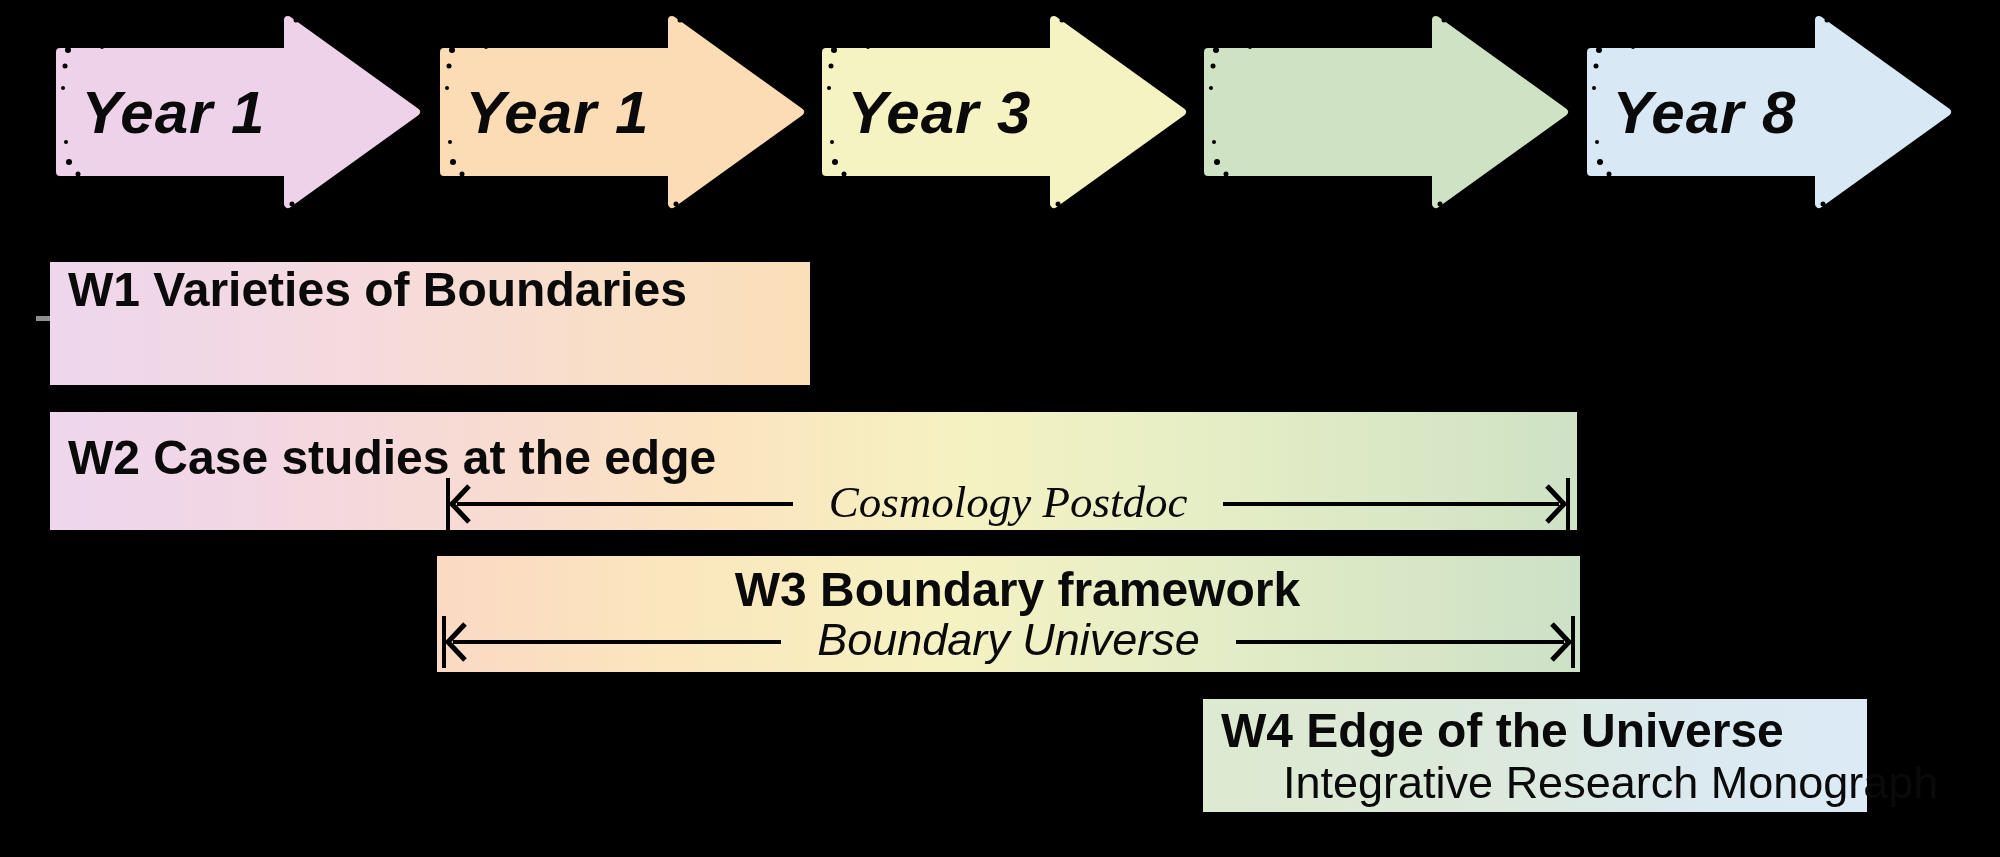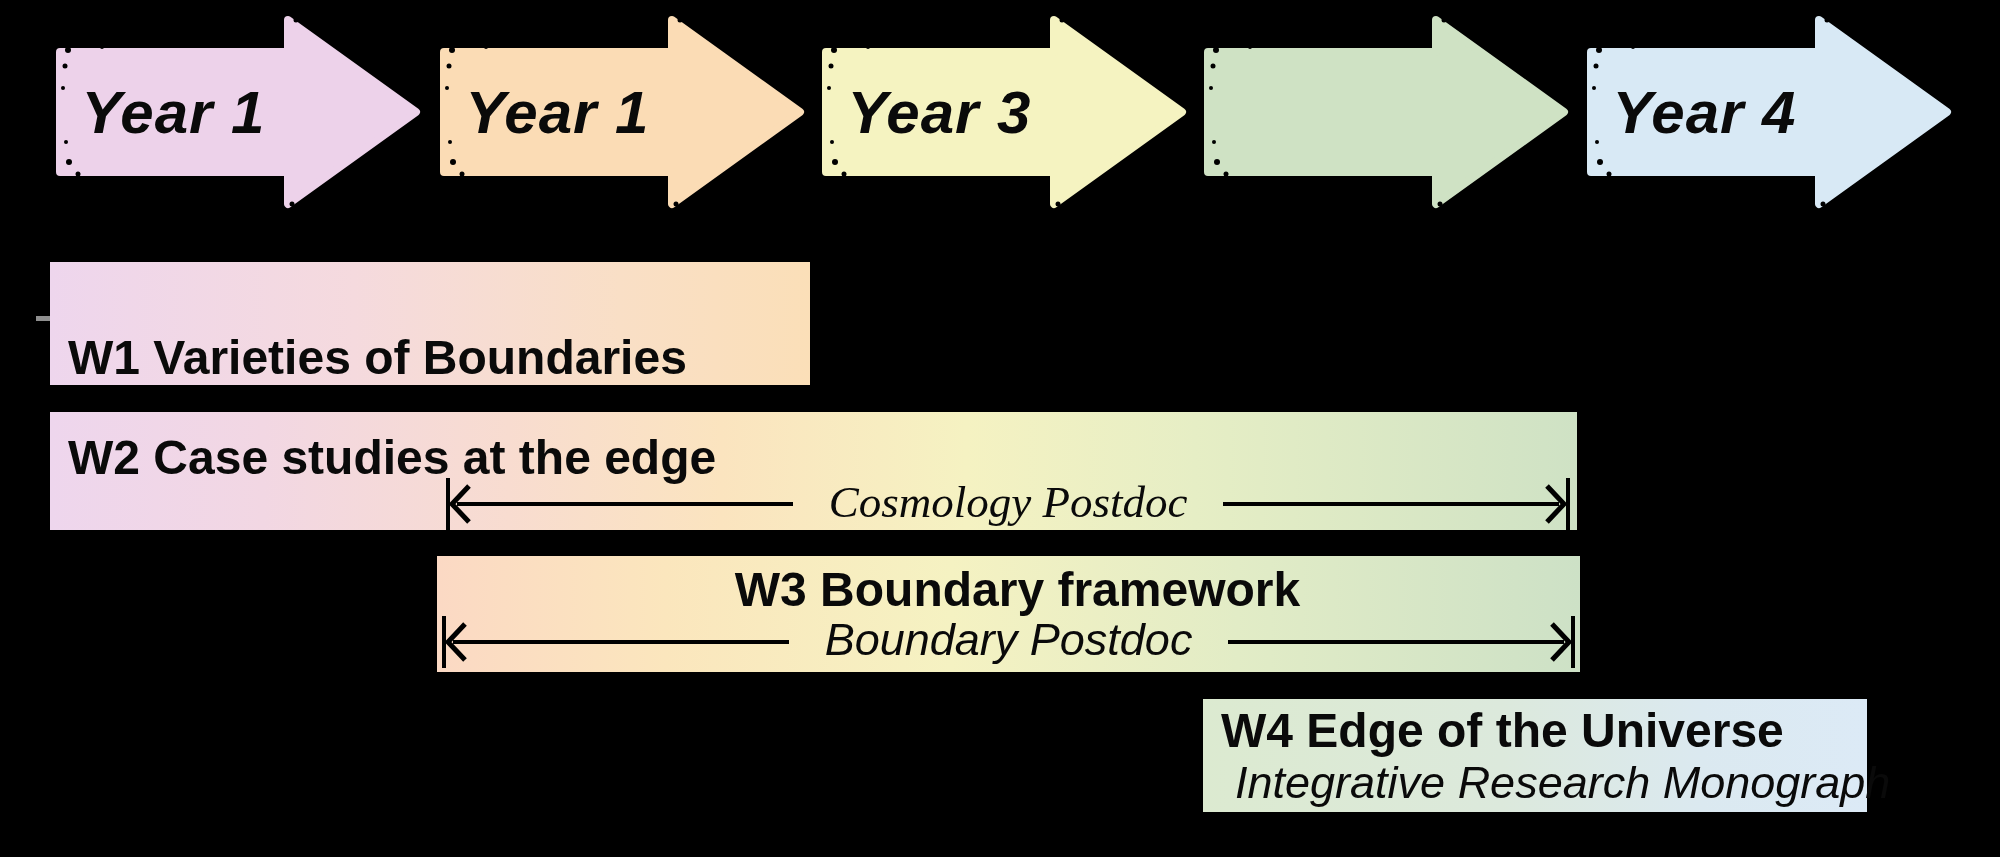--- a/index.html
+++ b/index.html
@@ -46,27 +46,27 @@
   .wp-title {
     font-size: 48px;
     font-weight: bold;
     line-height: 1.15;
     padding-left: 18px;
     white-space: nowrap;
     color: #0a0a0a;
   }
   .wp-subtitle {
     font-size: 45px;
-    font-style: italic;
     line-height: 1.12;
     padding-left: 32px;
     white-space: nowrap;
     color: #0a0a0a;
-  }
-  #wp-w1 { left: 50px;  top: 262px; width: 760px;  height: 123px; display:flex; align-items:flex-end; }
+    margin-left: 48px;
+  }
+  #wp-w1 { left: 50px;  top: 262px; width: 760px;  height: 123px; display:flex; align-items:flex-start; }
   #wp-w2 { left: 50px;  top: 412px; width: 1527px; height: 118px; }
   #wp-w3 { left: 437px; top: 556px; width: 1143px; height: 116px; }
   #wp-w4 { left: 1203px; top: 699px; width: 664px; height: 113px; display:flex; flex-direction:column; justify-content:center; }
   #wp-w2 .wp-title { padding-top: 18px; }
   #wp-w3 .wp-title { padding-top: 6px; text-align: center; }
   
   .postdoc {
     position: absolute;
     height: 52px;
     display: flex;
@@ -197,21 +197,21 @@
       <circle cx="9" cy="52" r="2.5"></circle>
         <circle cx="7" cy="74" r="2"></circle>
         <circle cx="10" cy="128" r="2"></circle>
       <circle cx="13" cy="148" r="3"></circle>
         <circle cx="22" cy="160" r="2.5"></circle>
         <circle cx="40" cy="165" r="2"></circle>
       <circle cx="240" cy="6" r="2.5"></circle>
         <circle cx="236" cy="190" r="2.5"></circle>
     </g>
   </svg>
-  <div class="year-label" style="left:1587px">Year 4</div>
+  <div class="year-label" style="left:1587px">Year 8</div>
 
   <div class="stray-tick"></div>
 
   <div class="wp-bar" id="wp-w1" style="background: linear-gradient(90deg, rgb(238, 214, 237) 0%, rgb(245, 218, 222) 40%, rgb(249, 223, 198) 75%, rgb(251, 223, 184) 100%);">
     <div class="wp-title">W1 Varieties of Boundaries</div>
   </div>
 
   <div class="wp-bar" id="wp-w2" style="background: linear-gradient(90deg, rgb(238, 214, 237) 0%, rgb(242, 215, 227) 14%, rgb(248, 220, 208) 30%, rgb(251, 228, 191) 44%, rgb(245, 242, 194) 60%, rgb(230, 238, 197) 75%, rgb(207, 226, 197) 100%);">
     <div class="wp-title">W2 Case studies at the edge</div>
     <div class="postdoc">
@@ -230,21 +230,21 @@
   </div>
 
   <div class="wp-bar" id="wp-w3" style="background: linear-gradient(90deg, rgb(251, 217, 196) 0%, rgb(251, 230, 189) 20%, rgb(245, 242, 194) 45%, rgb(226, 236, 198) 70%, rgb(205, 225, 198) 100%);">
     <div class="wp-title">W3 Boundary framework</div>
     <div class="postdoc">
       <div class="term"></div>
       <svg class="chev left" viewBox="0 0 26 52">
         <polyline points="22,8 5,26 22,44" fill="none" stroke="#000" stroke-width="5"></polyline>
       </svg>
       <div class="pd-line"></div>
-      <span class="pd-label">Boundary Postdoc</span>
+      <span class="pd-label">Boundary Universe</span>
       <div class="pd-line"></div>
       <svg class="chev right" viewBox="0 0 26 52">
         <polyline points="4,8 21,26 4,44" fill="none" stroke="#000" stroke-width="5"></polyline>
       </svg>
       <div class="term"></div>
     </div>
   </div>
 
   <div class="wp-bar" id="wp-w4" style="background: linear-gradient(90deg, rgb(220, 234, 208) 0%, rgb(220, 233, 220) 45%, rgb(219, 233, 240) 75%, rgb(220, 234, 246) 100%);">
     <div class="wp-title">W4 Edge of the Universe</div>

